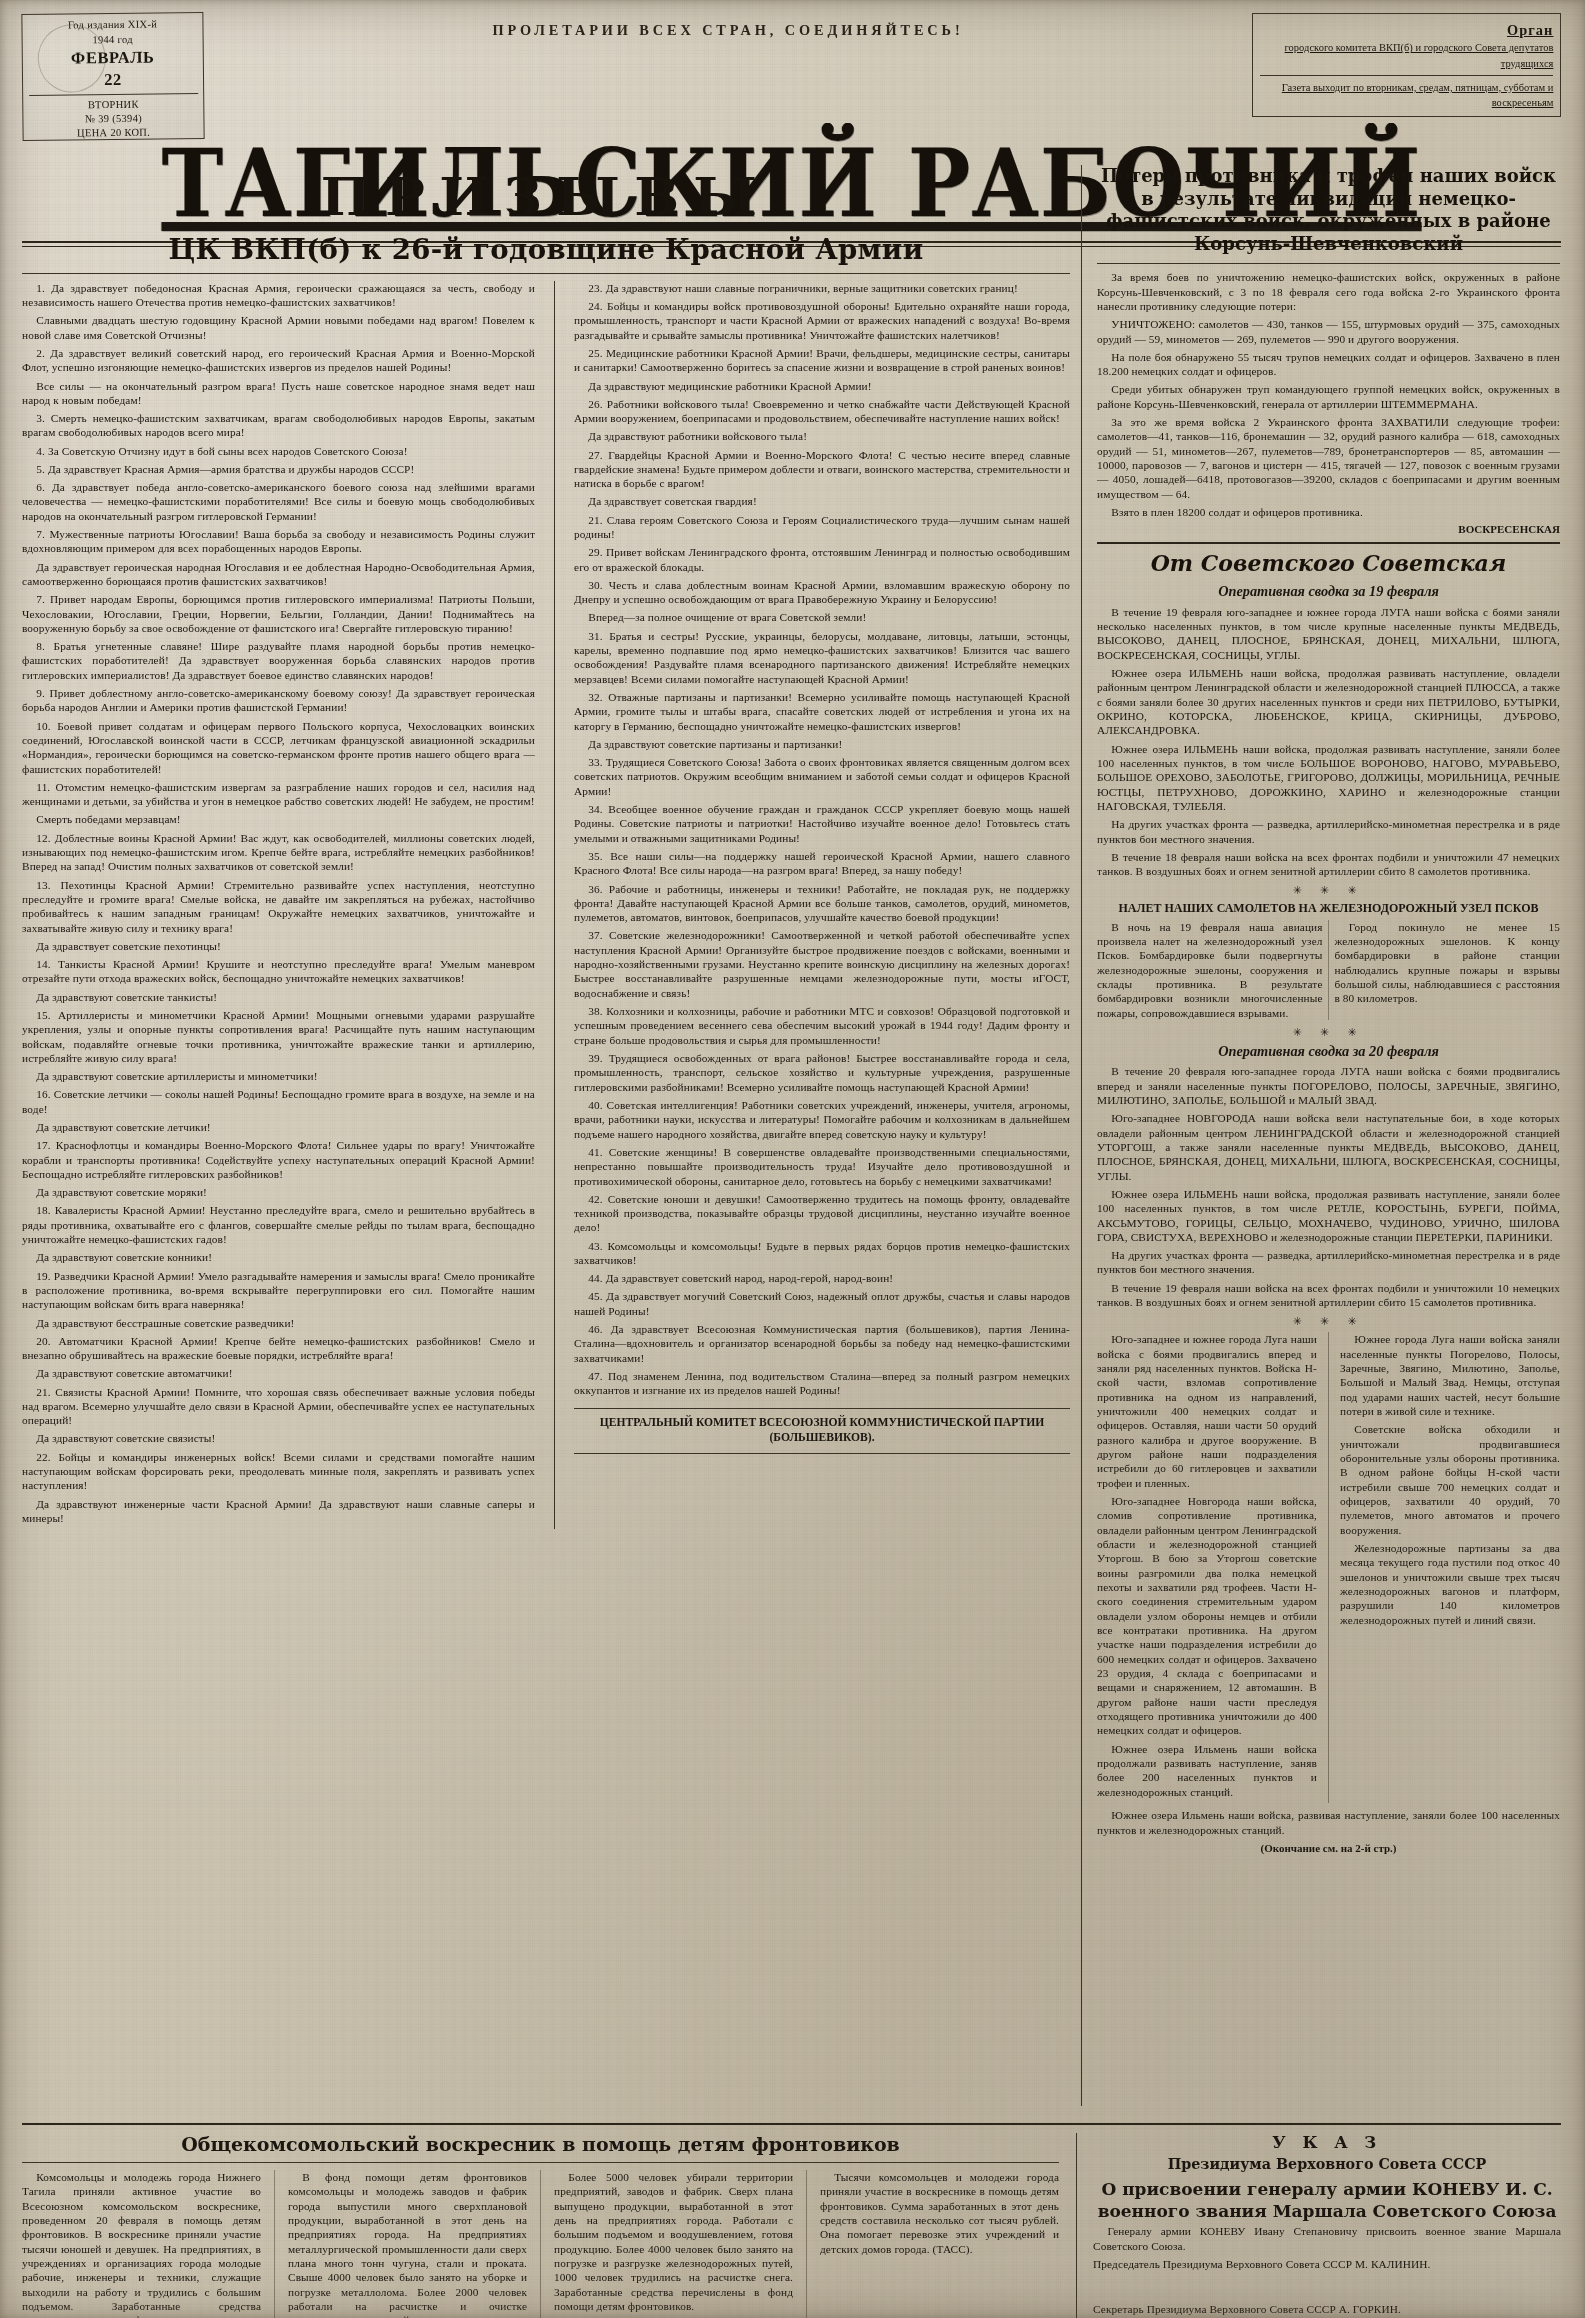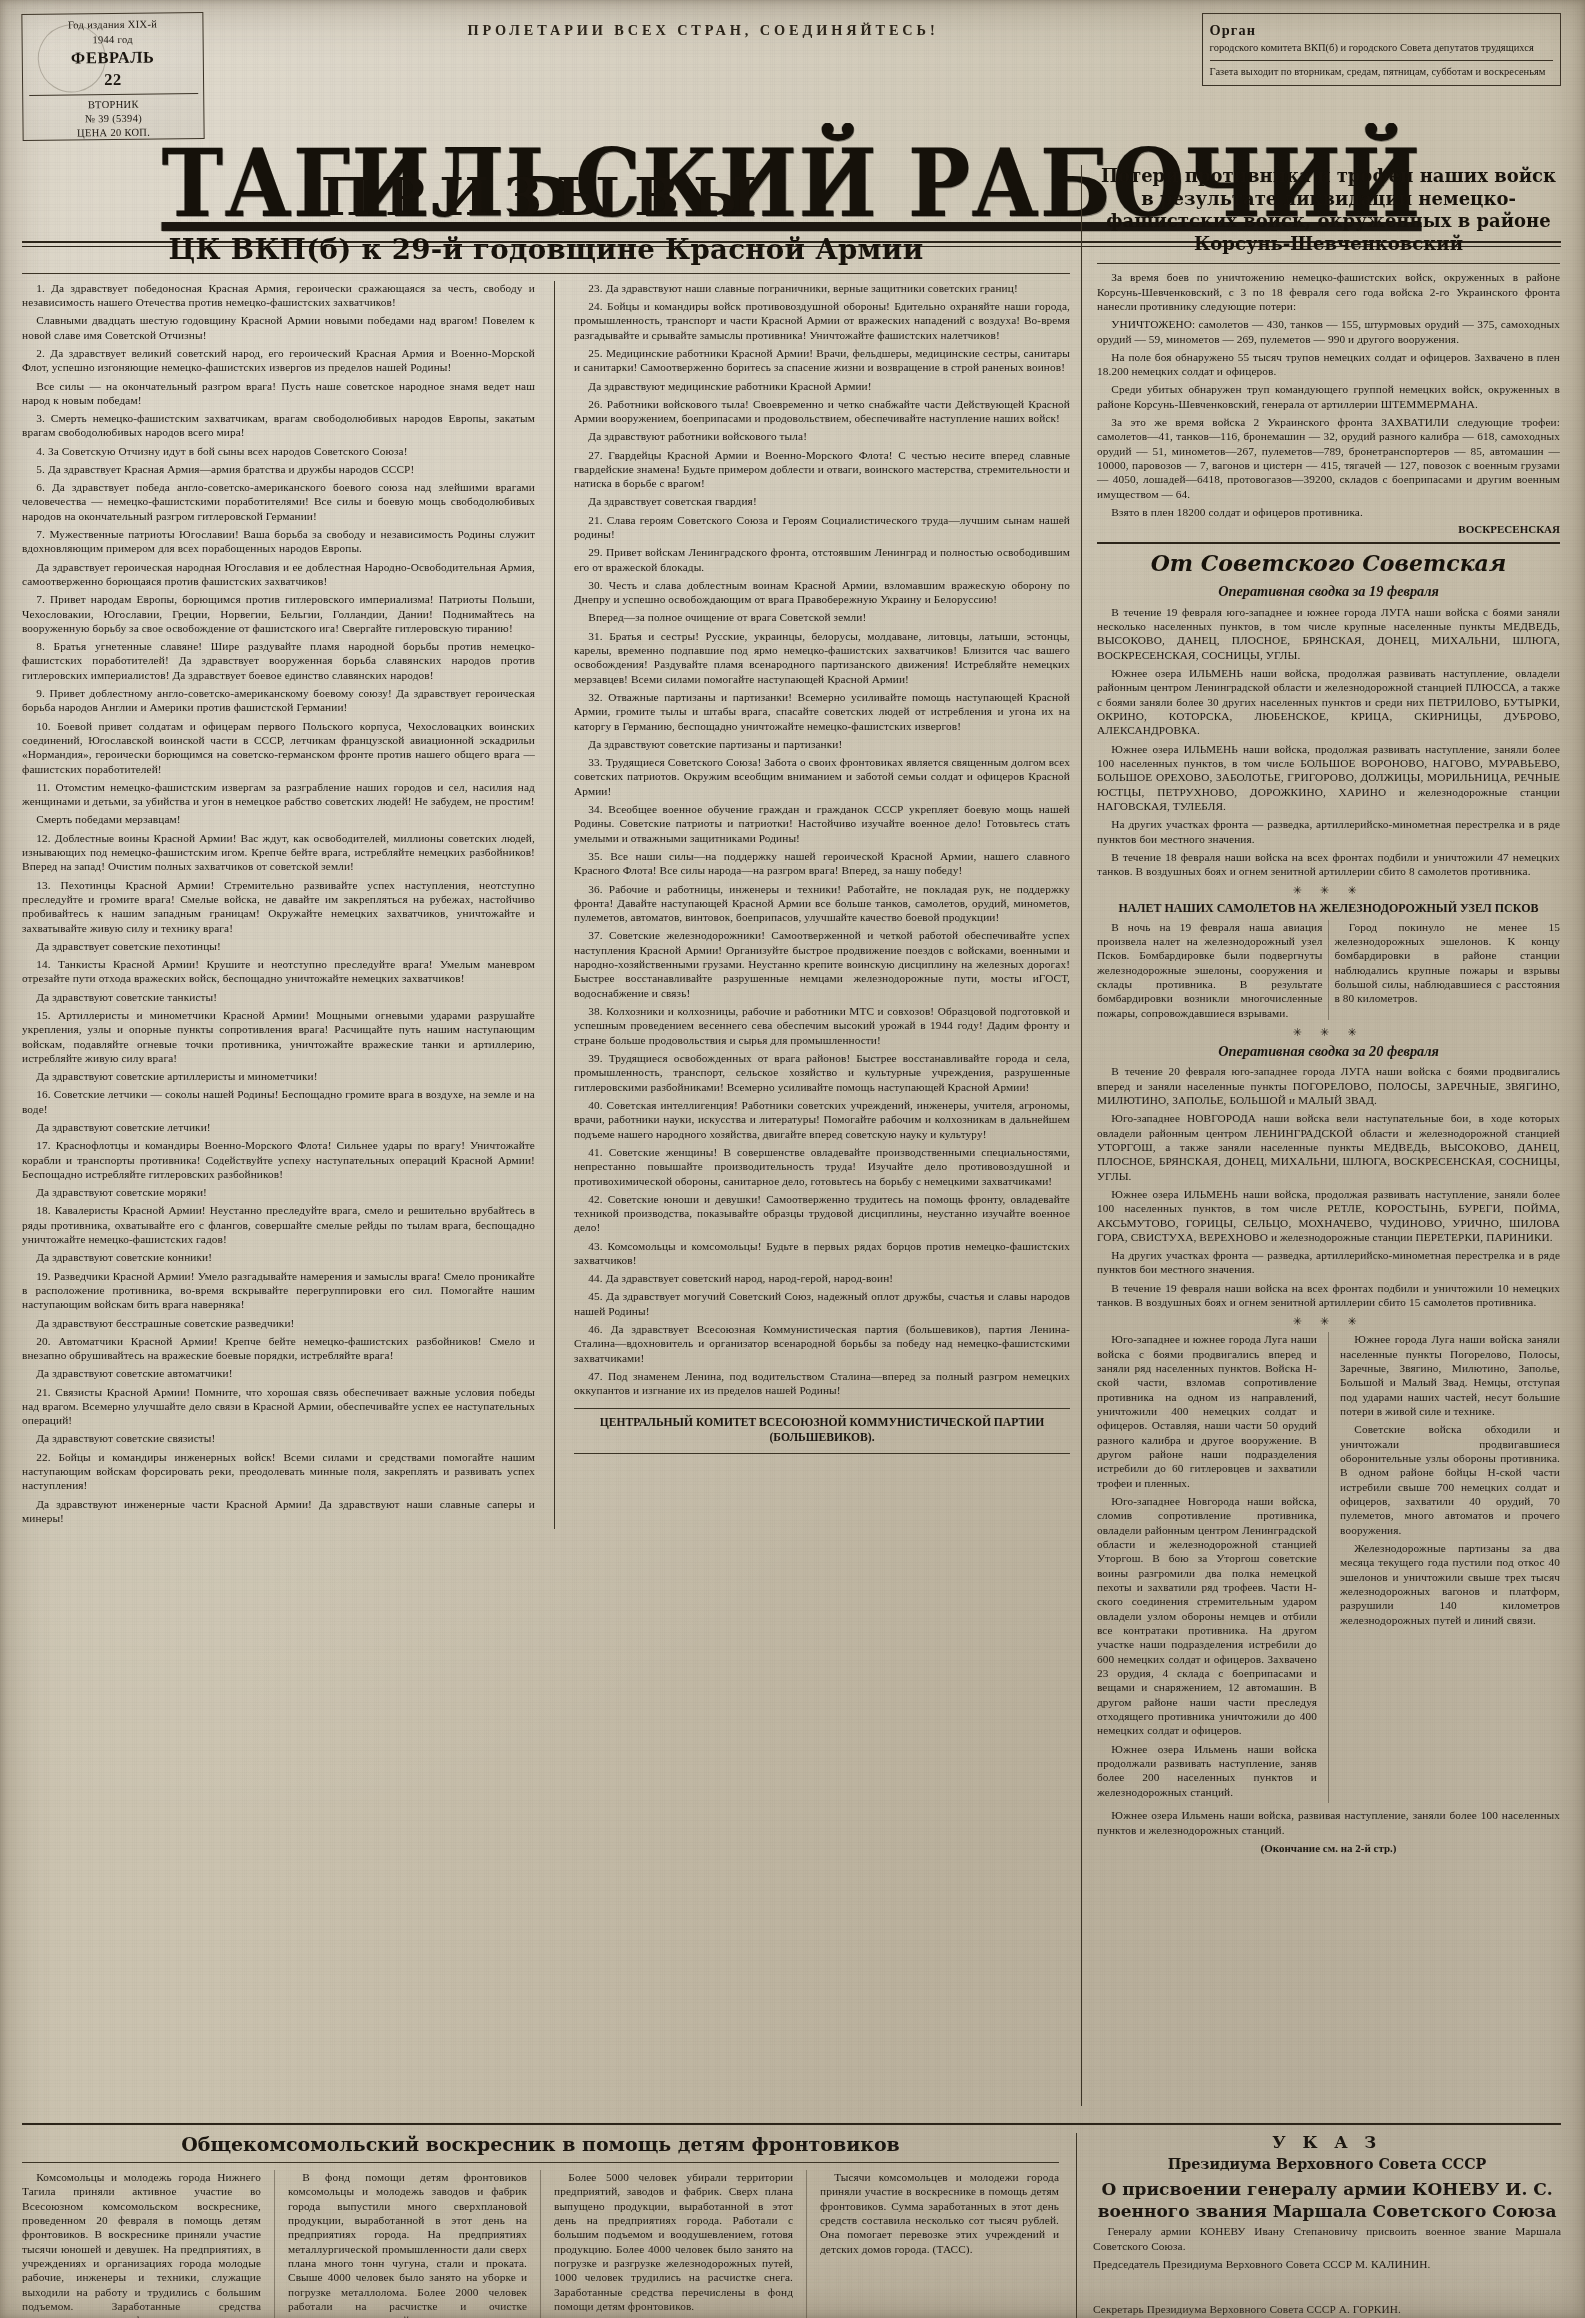--- a/index.html
+++ b/index.html
@@ -32,22 +32,22 @@
     background:linear-gradient(160deg, rgba(255,255,255,.18), rgba(0,0,0,.04));
     transform:rotate(-.6deg);
   }
   .stamp .ln{display:block;text-align:center;letter-spacing:0.3px;}
   .stamp .big{font-size:16.5px;font-weight:bold;letter-spacing:0.6px;}
   .stamp .rule{border-top:1.1px solid #3a3226;margin:2.8px 0;}
   .stamp .circ{position:absolute;left:15.4px;top:10px;width:66px;height:66px;border:1.7px solid rgba(60,50,35,.5);border-radius:50%;transform:rotate(-12deg);opacity:.55;}
   .slogan{flex:1;text-align:center;padding-top:8.8px;}
   .slogan span{font-size:14.3px;letter-spacing:3.9px;font-weight:bold;color:#2a2319;}
   .organ{
-    width:359px;border:1.7px solid #3a3226;padding:5.5px 6.6px;box-sizing:border-box;
-    text-align:left;font-size:11px;line-height:1.45;
+    width:309px;border:1.7px solid #3a3226;padding:5.5px 6.6px;box-sizing:border-box;
+    text-align:right;font-size:11px;line-height:1.45;text-decoration:underline;
   }
   .organ .t1{font-weight:bold;font-size:14.3px;letter-spacing:1.1px;}
   .organ .t2{font-size:10.5px;}
   .organ .rule{border-top:1.1px solid #3a3226;margin:3.9px 0;}
 
   .title-row{margin-top:3.3px;display:flex;align-items:center;justify-content:center;text-decoration:underline;}
   .newspaper-title{
     font-family:"DejaVu Serif", serif;
     font-weight:bold;font-size:83px;line-height:1;letter-spacing:1.1px;
     text-align:center;width:100%;
@@ -133,21 +133,21 @@
     <div class="mast-rule"></div>
     <div class="mast-rule2"></div>
   </div>
 
   <div class="content">
 
     <div class="vrule" style="left:1059px;height:1941px;"></div>
 
     <div class="col" style="left:0;top:0;width:1048px;">
       <div class="headline-prizyvy">ПРИЗЫВЫ</div>
-      <div class="subhead">ЦК ВКП(б) к 29-й годовщине Красной Армии</div>
+      <div class="subhead">ЦК ВКП(б) к 26-й годовщине Красной Армии</div>
       <div class="rule-thin"></div>
 
       <div style="display:flex;gap:19px;">
         <div style="width:513px;">
           <div id="list1">
               <p class="body ">1. Да здравствует победоносная Красная Армия, героически сражающаяся за честь, свободу и независимость нашего Отечества против немецко-фашистских захватчиков!</p>
               <p class="body ">Славными двадцать шестую годовщину Красной Армии новыми победами над врагом! Повелем к новой славе имя Советской Отчизны!</p>
               <p class="body ">2. Да здравствует великий советский народ, его героический Красная Армия и Военно-Морской Флот, успешно изгоняющие немецко-фашистских извергов из пределов нашей Родины!</p>
               <p class="body ">Все силы — на окончательный разгром врага! Пусть наше советское народное знамя ведет наш народ к новым победам!</p>
               <p class="body ">3. Смерть немецко-фашистским захватчикам, врагам свободолюбивых народов Европы, закатым врагам свободолюбивых народов всего мира!</p>

